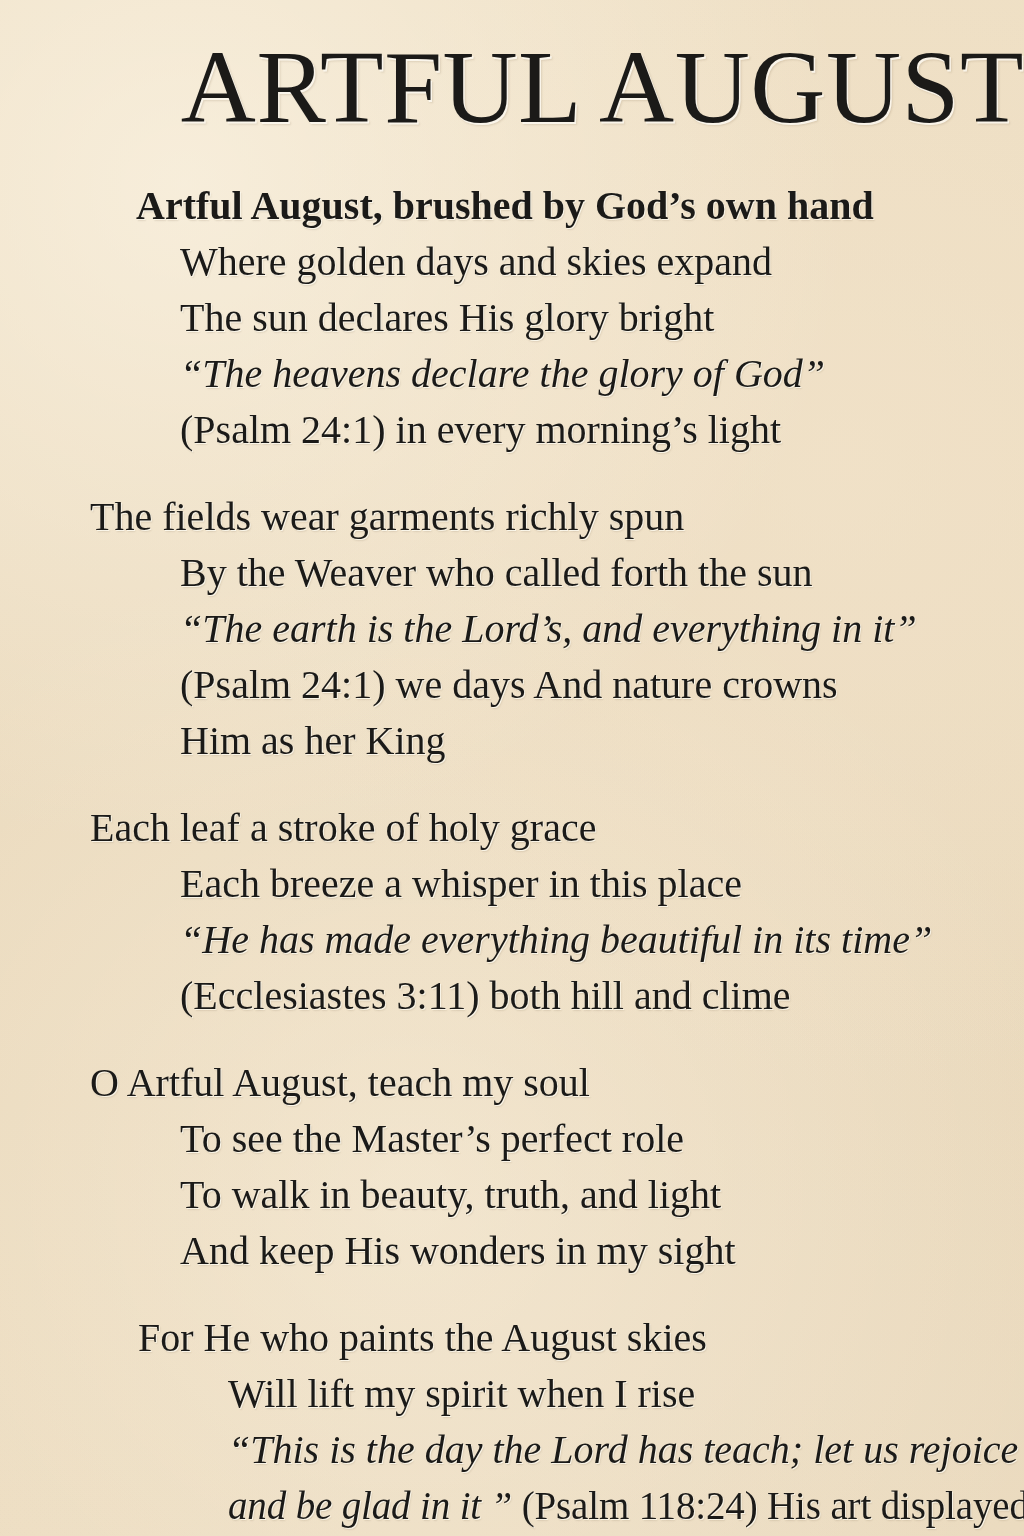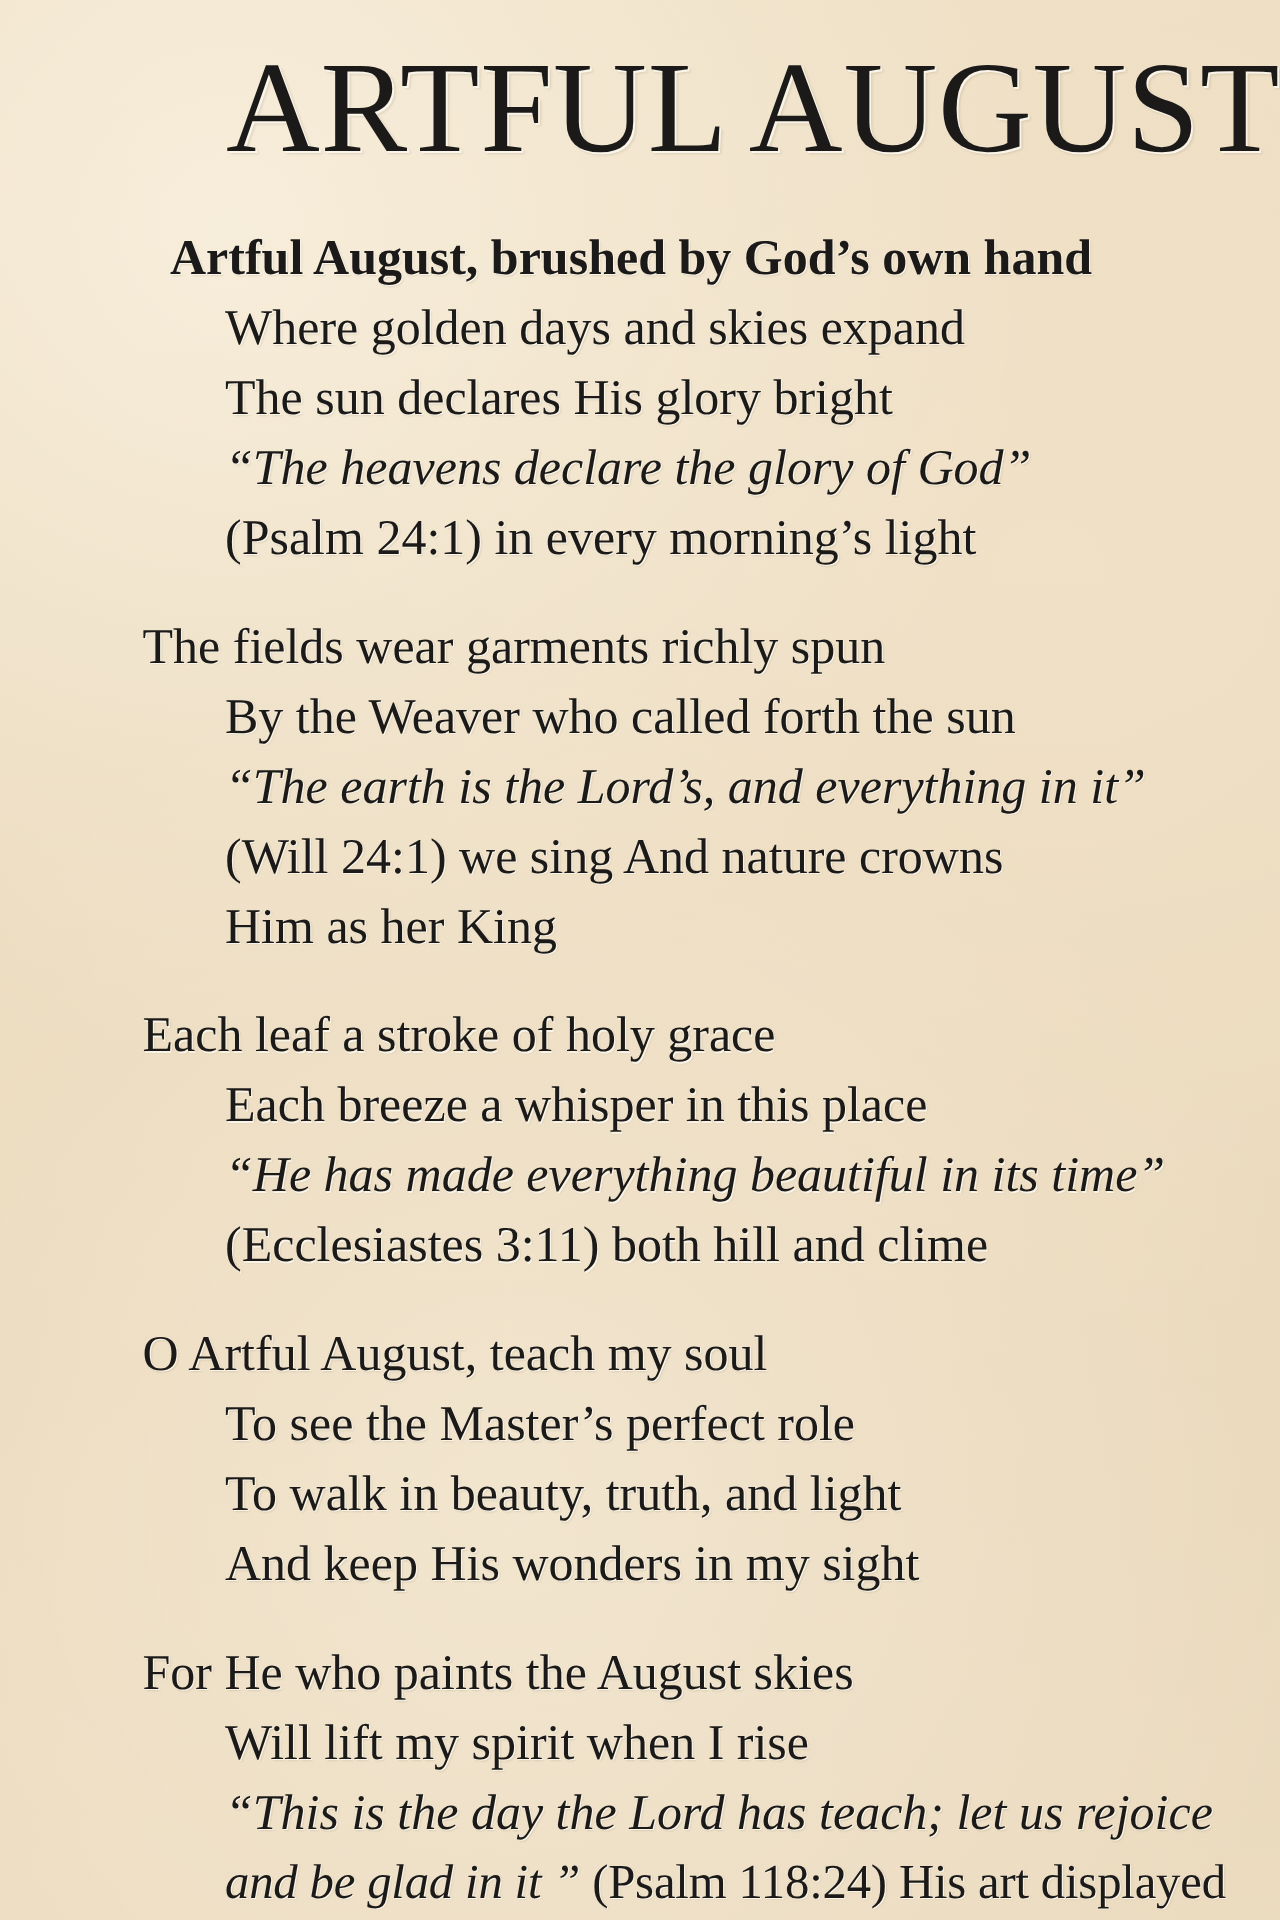--- a/index.html
+++ b/index.html
@@ -62,36 +62,37 @@
     box-sizing: border-box;
   }
 
   .stanza {
     margin: 0 0 31px 0;
     padding: 0;
   }
 
   .stanza:last-child {
     margin-bottom: 0;
+    margin-left: 48px;
   }
 
   .poem-line {
     display: block;
     font-size: 40px;
     line-height: 56px;
     white-space: nowrap;
     padding-left: 180px;
     text-shadow:
       1px 1px 0 rgba(255, 252, 243, 0.8),
       1.5px 1.5px 1.5px rgba(120, 100, 72, 0.16);
   }
 
   
   .poem-line.lead {
-    padding-left: 114px;
+    padding-left: 90px;
   }
 
   .stanza:first-child .poem-line.lead {
     padding-left: 136px;
     font-weight: bold;
   }
 
   .poem-line.scripture {
     font-style: italic;
   }
@@ -123,21 +124,21 @@
         <span class="poem-line lead">Artful August, brushed by God’s own hand</span>
         <span class="poem-line">Where golden days and skies expand</span>
         <span class="poem-line">The sun declares His glory bright</span>
         <span class="poem-line scripture">“The heavens declare the glory of God”</span>
         <span class="poem-line">(Psalm 24:1) in every morning’s light</span>
       </div>
       <div class="stanza">
         <span class="poem-line lead">The fields wear garments richly spun</span>
         <span class="poem-line">By the Weaver who called forth the sun</span>
         <span class="poem-line scripture">“The earth is the Lord’s, and everything in it”</span>
-        <span class="poem-line">(Will 24:1) we sing And nature crowns</span>
+        <span class="poem-line">(Psalm 24:1) we days And nature crowns</span>
         <span class="poem-line">Him as her King</span>
       </div>
       <div class="stanza">
         <span class="poem-line lead">Each leaf a stroke of holy grace</span>
         <span class="poem-line">Each breeze a whisper in this place</span>
         <span class="poem-line scripture">“He has made everything beautiful in its time”</span>
         <span class="poem-line">(Ecclesiastes 3:11) both hill and clime</span>
       </div>
       <div class="stanza">
         <span class="poem-line lead">O Artful August, teach my soul</span>

